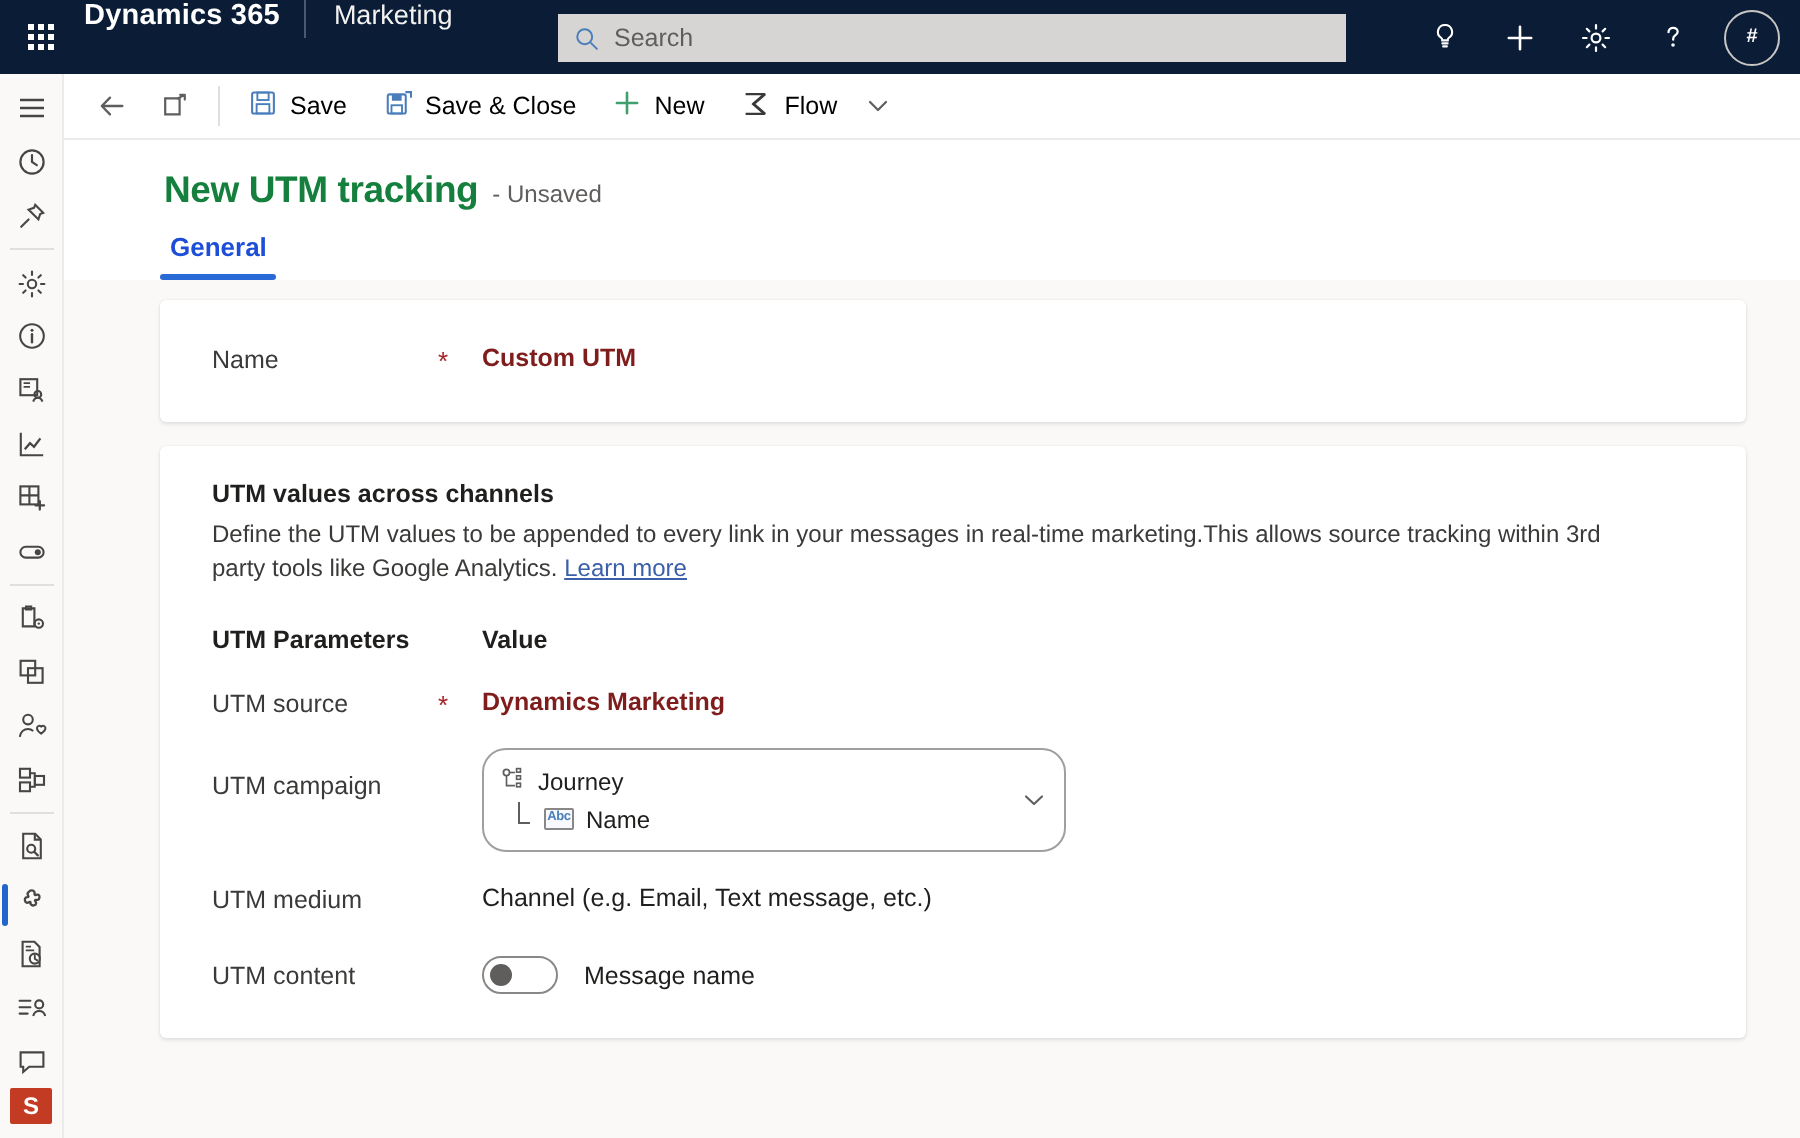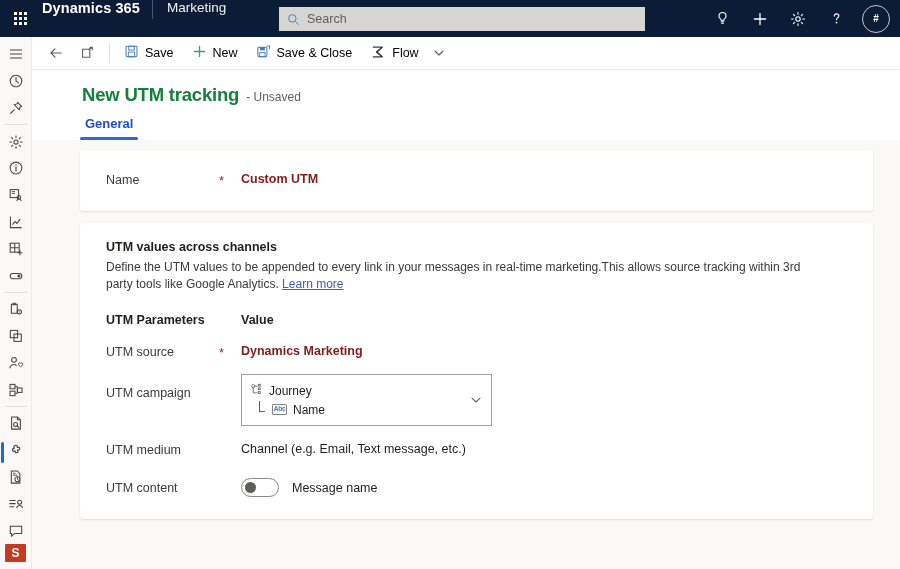--- a/index.html
+++ b/index.html
@@ -33,21 +33,21 @@
     color: #ffffff; font-size: 14.5px; font-weight: bold;
     padding: 0 12px 0 2px; letter-spacing: .1px; cursor: pointer;
   }
   .brand-sep { width: 1px; height: 19px; background: #4a5875; }
   .app-name {
     color: #f3f2f1; font-size: 13.5px; padding: 0 14px;
     cursor: pointer;
   }
   .search-wrap {
     position: absolute; left: 279px; top: 7px;
-    width: 366px; height: 24px;
+    width: 394px; height: 24px;
     background: #d7d5d3;
     display: flex; align-items: center;
     padding: 0 8px; cursor: text;
   }
   .search-icon { margin-right: 7px; display: flex; }
   .search-ph { font-size: 12.5px; color: #605e5c; }
   .suite-right {
     position: absolute; right: 8px; top: 0; height: 37px;
     display: flex; align-items: center; gap: 2px;
   }
@@ -205,22 +205,22 @@
   }
   .col-head.params { width: 135px; }
 
   .row-gap-src { margin-top: 17px; }
   .row-gap-camp { margin-top: 15px; }
   .row-gap-med { margin-top: 16px; }
   .row-gap-cont { margin-top: 21px; }
 
   
   .combo {
-    width: 251px; min-height: 50px;
-    border: 1px solid #a19f9d; border-radius: 0;
+    width: 292px; min-height: 50px;
+    border: 1px solid #a19f9d; border-radius: 12px;
     background: #ffffff; display: flex;
     align-items: flex-end; padding: 6px 6px 6px 8px;
     cursor: pointer; position: relative;
   }
   .combo-tokens { flex: 1; }
   .token-line {
     display: flex; align-items: center; gap: 6px;
     font-size: 12px; color: #201f1e; height: 19px;
   }
   .token-line.child { padding-left: 9px; position: relative; }
@@ -484,41 +484,41 @@
 
       <div class="cmd-btn">
         <span>
           <svg width="15" height="15" viewBox="0 0 16 16">
               <rect x="2.2" y="2.4" width="11.6" height="11.2" rx="1" fill="none" stroke="#4a7ebb" stroke-width="1.1"></rect>
               <rect x="5" y="2.4" width="6" height="4" fill="none" stroke="#4a7ebb" stroke-width="1"></rect>
               <rect x="4.6" y="8.6" width="6.8" height="5" fill="none" stroke="#4a7ebb" stroke-width="1"></rect>
             </svg>
         </span>
         <span>Save</span>
-      </div>
-
-      <div class="cmd-btn">
-        <span>
-          <svg width="15" height="15" viewBox="0 0 16 16">
-              <path d="M8 2.6v10.8M2.6 8h10.8" stroke="#3fa06d" stroke-width="1.4" stroke-linecap="round"></path>
-            </svg>
-        </span>
-        <span>New</span>
       </div>
 
       <div class="cmd-btn">
         <span>
           <svg width="15" height="15" viewBox="0 0 16 16">
               <rect x="2" y="3.4" width="9.6" height="10.2" rx="1" fill="none" stroke="#4a7ebb" stroke-width="1.1"></rect>
               <rect x="4.2" y="3.4" width="5.2" height="3.4" fill="#4a7ebb"></rect>
               <rect x="4" y="9.2" width="5.6" height="4.4" fill="none" stroke="#4a7ebb" stroke-width="1"></rect>
               <path d="M11.4 2.2h3v3" fill="none" stroke="#4a7ebb" stroke-width="1.1"></path>
             </svg>
         </span>
         <span>Save &amp; Close</span>
+      </div>
+
+      <div class="cmd-btn">
+        <span>
+          <svg width="15" height="15" viewBox="0 0 16 16">
+              <path d="M8 2.6v10.8M2.6 8h10.8" stroke="#3fa06d" stroke-width="1.4" stroke-linecap="round"></path>
+            </svg>
+        </span>
+        <span>New</span>
       </div>
 
       <div class="cmd-btn">
         <span>
           <svg width="16" height="16" viewBox="0 0 16 16">
               <path d="M2.8 3.1h9.4L6.4 8l5.8 4.9H2.8" fill="none" stroke="#3b3a39" stroke-width="1.1" stroke-linejoin="round"></path>
               <path d="M12.6 3.1L7 8l5.6 4.9" fill="none" stroke="#3b3a39" stroke-width="1.1" stroke-linejoin="round"></path>
             </svg>
         </span>
         <span>Flow</span>

